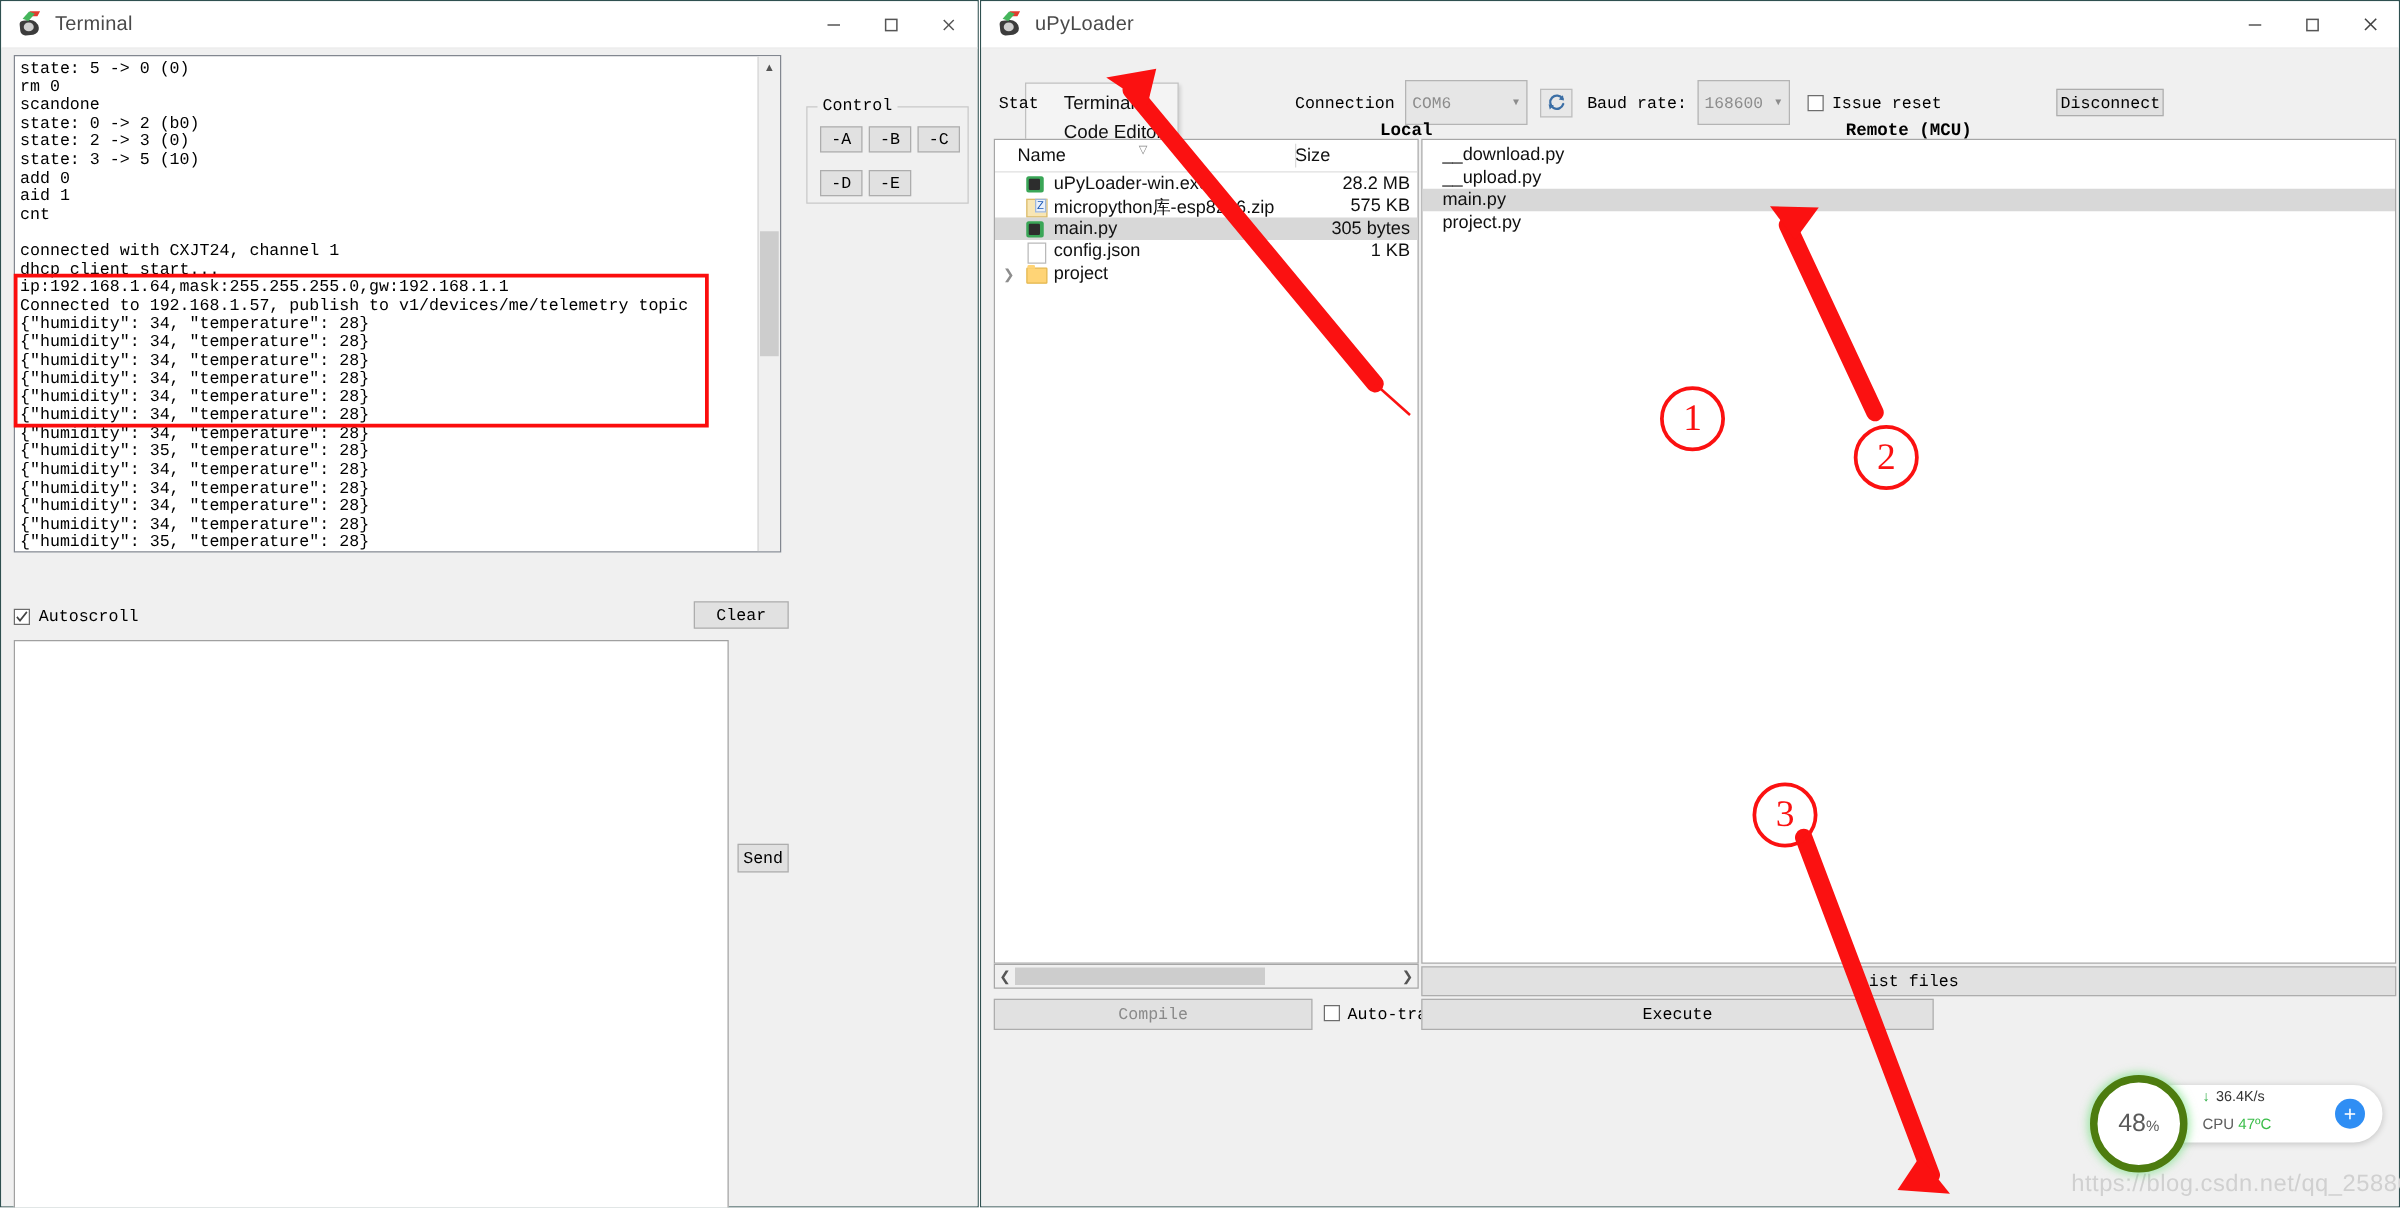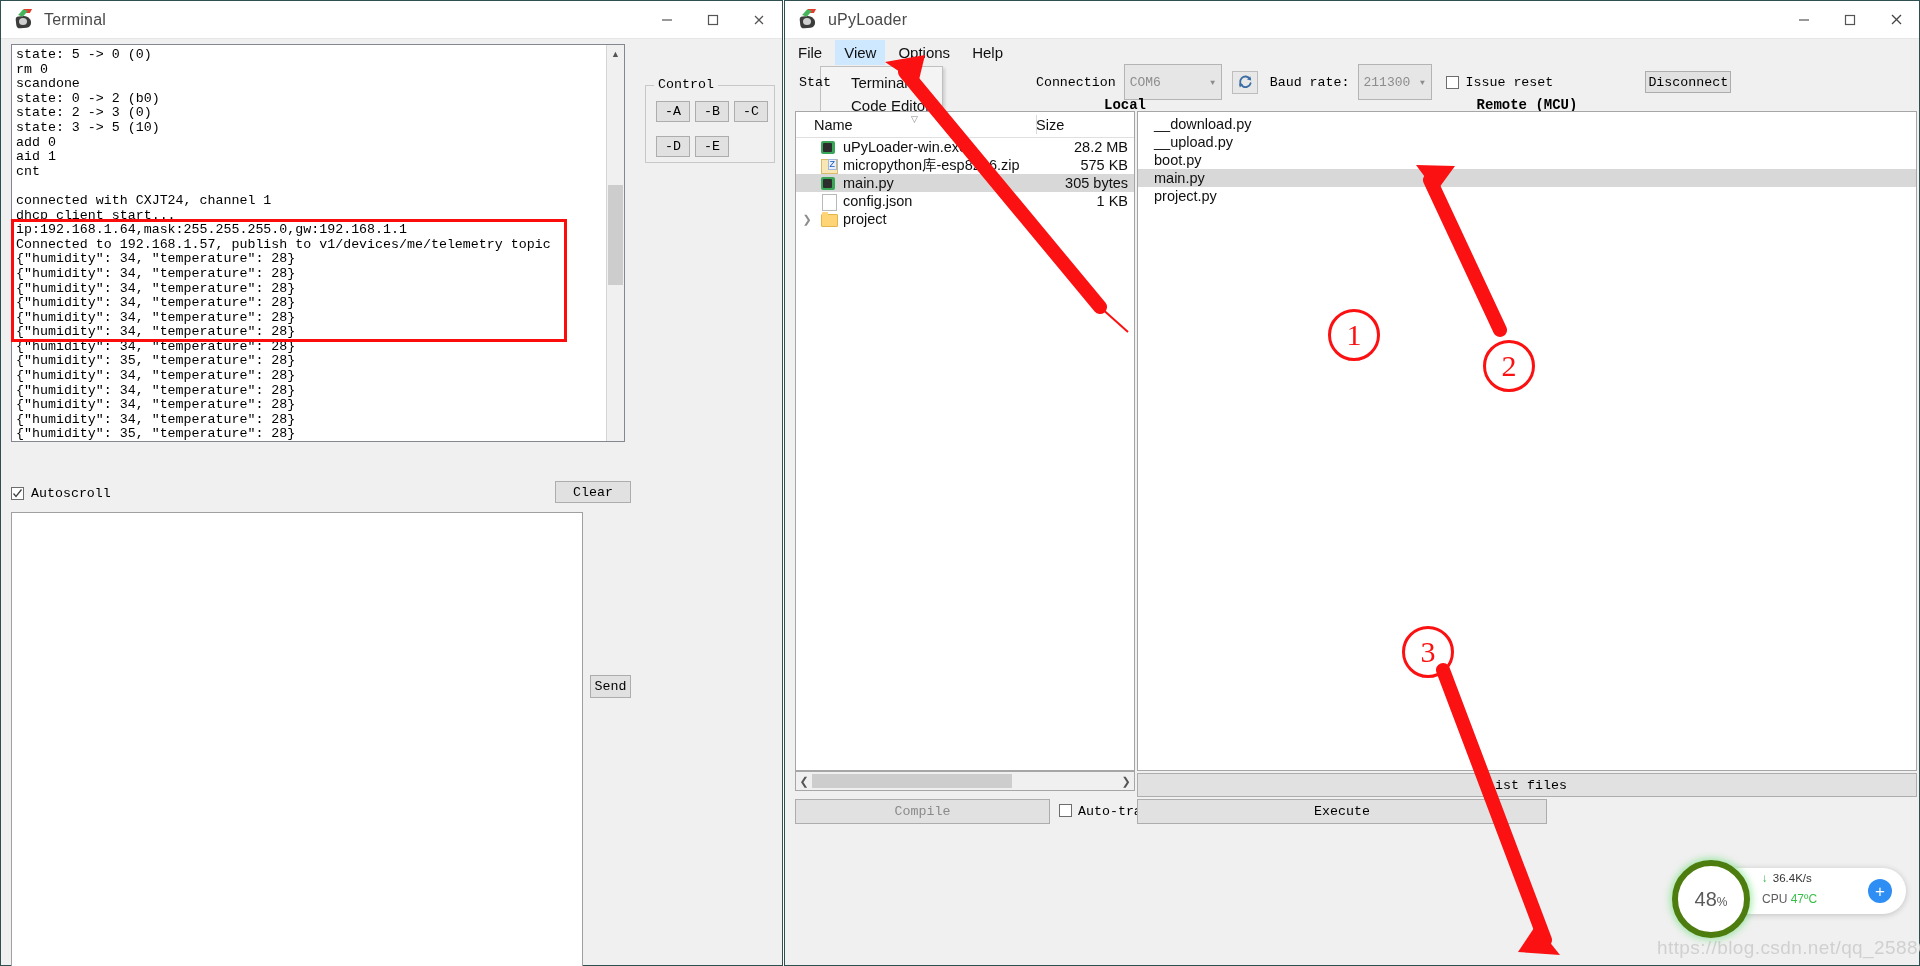--- a/index.html
+++ b/index.html
@@ -251,26 +251,20 @@
           <svg width="15" height="15" viewBox="0 0 15 15">
               <line x1="3" y1="3" x2="12" y2="12" stroke="#444" stroke-width="1.3"></line>
               <line x1="12" y1="3" x2="3" y2="12" stroke="#444" stroke-width="1.3"></line>
             </svg>
         </span>
       </span>
     </div>
 
     <div class="upy-body">
 
-      <div class="menubar">
-        <span class="menu-item">File</span>
-        <span class="menu-item active">View</span>
-        <span class="menu-item">Options</span>
-        <span class="menu-item">Help</span>
-      </div>
       <div class="menu-pop">
         <div>Terminal</div>
         <div>Code Editor</div>
       </div>
 
       <div class="toolbar">
         <span class="t-lbl" style="margin-left:14px;">Stat</span>
 
         <span class="t-lbl" style="margin-left:205px;">Connection</span>
         <span class="combo" style="width:98px;margin-left:8px;">
@@ -281,21 +275,21 @@
         <span class="refresh-btn" style="margin-left:10px;">
           <svg width="16" height="16" viewBox="0 0 16 16">
             <path d="M13 5 A5.3 5.3 0 1 0 13.6 9.2" fill="none" stroke="#3b6ea5" stroke-width="1.8" stroke-linecap="round"></path>
             <polygon points="13.3,2.2 14.2,6.4 10,5.6" fill="#3b6ea5"></polygon>
             <polygon points="2.8,13.6 1.9,9.4 6.1,10.2" fill="#3b6ea5"></polygon>
           </svg>
         </span>
 
         <span class="t-lbl" style="margin-left:12px;">Baud rate:</span>
         <span class="combo" style="width:74px;margin-left:8px;">
-          <span class="cv">211300</span>
+          <span class="cv">168600</span>
           <span class="carr">▼</span>
         </span>
 
         <span class="cbx" style="margin-left:14px;"></span>
         <span class="t-lbl">Issue reset</span>
 
         <span class="btn" style="margin-left:92px;width:86px;height:22px;">Disconnect</span>
       </div>
 
       <div class="pane-title" style="left:10px;top:58px;width:660px;">Local</div>
@@ -356,21 +350,20 @@
       </div>
 
       <div class="btn" style="position:absolute;left:10px;top:760px;width:255px;height:25px;color:#8a8a8a;">Compile</div>
       <span class="cbx" style="position:absolute;left:274px;top:765px;"></span>
       <span class="t-lbl" style="position:absolute;left:293px;top:765px;">Auto-tran</span>
 
       <div class="filepane" style="left:352px;top:72px;width:780px;height:660px;padding-top:3px;">
         <div id="remote-rows">
             <div class="rrow">__download.py</div>
             <div class="rrow">__upload.py</div>
-            <div class="rrow">boot.py</div>
             <div class="rrow sel">main.py</div>
             <div class="rrow">project.py</div>
           </div>
       </div>
 
       <div class="btn" style="position:absolute;left:352px;top:734px;width:780px;height:24px;">List files</div>
       <div class="btn" style="position:absolute;left:352px;top:760px;width:410px;height:25px;">Execute</div>
 
     </div>
   </div>

